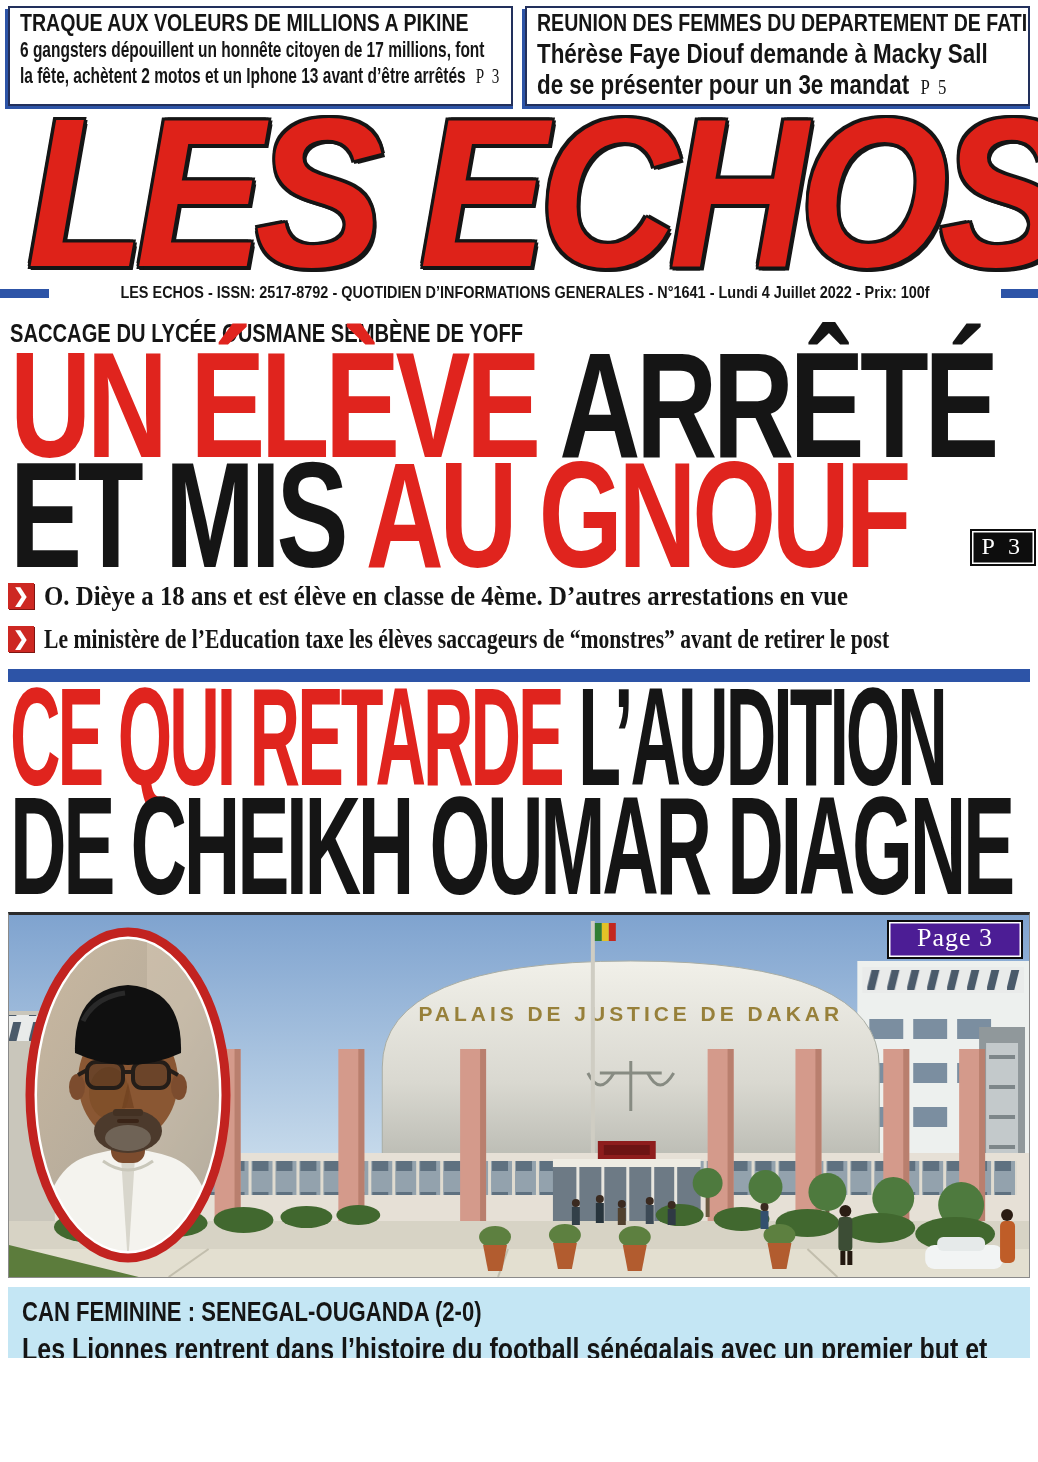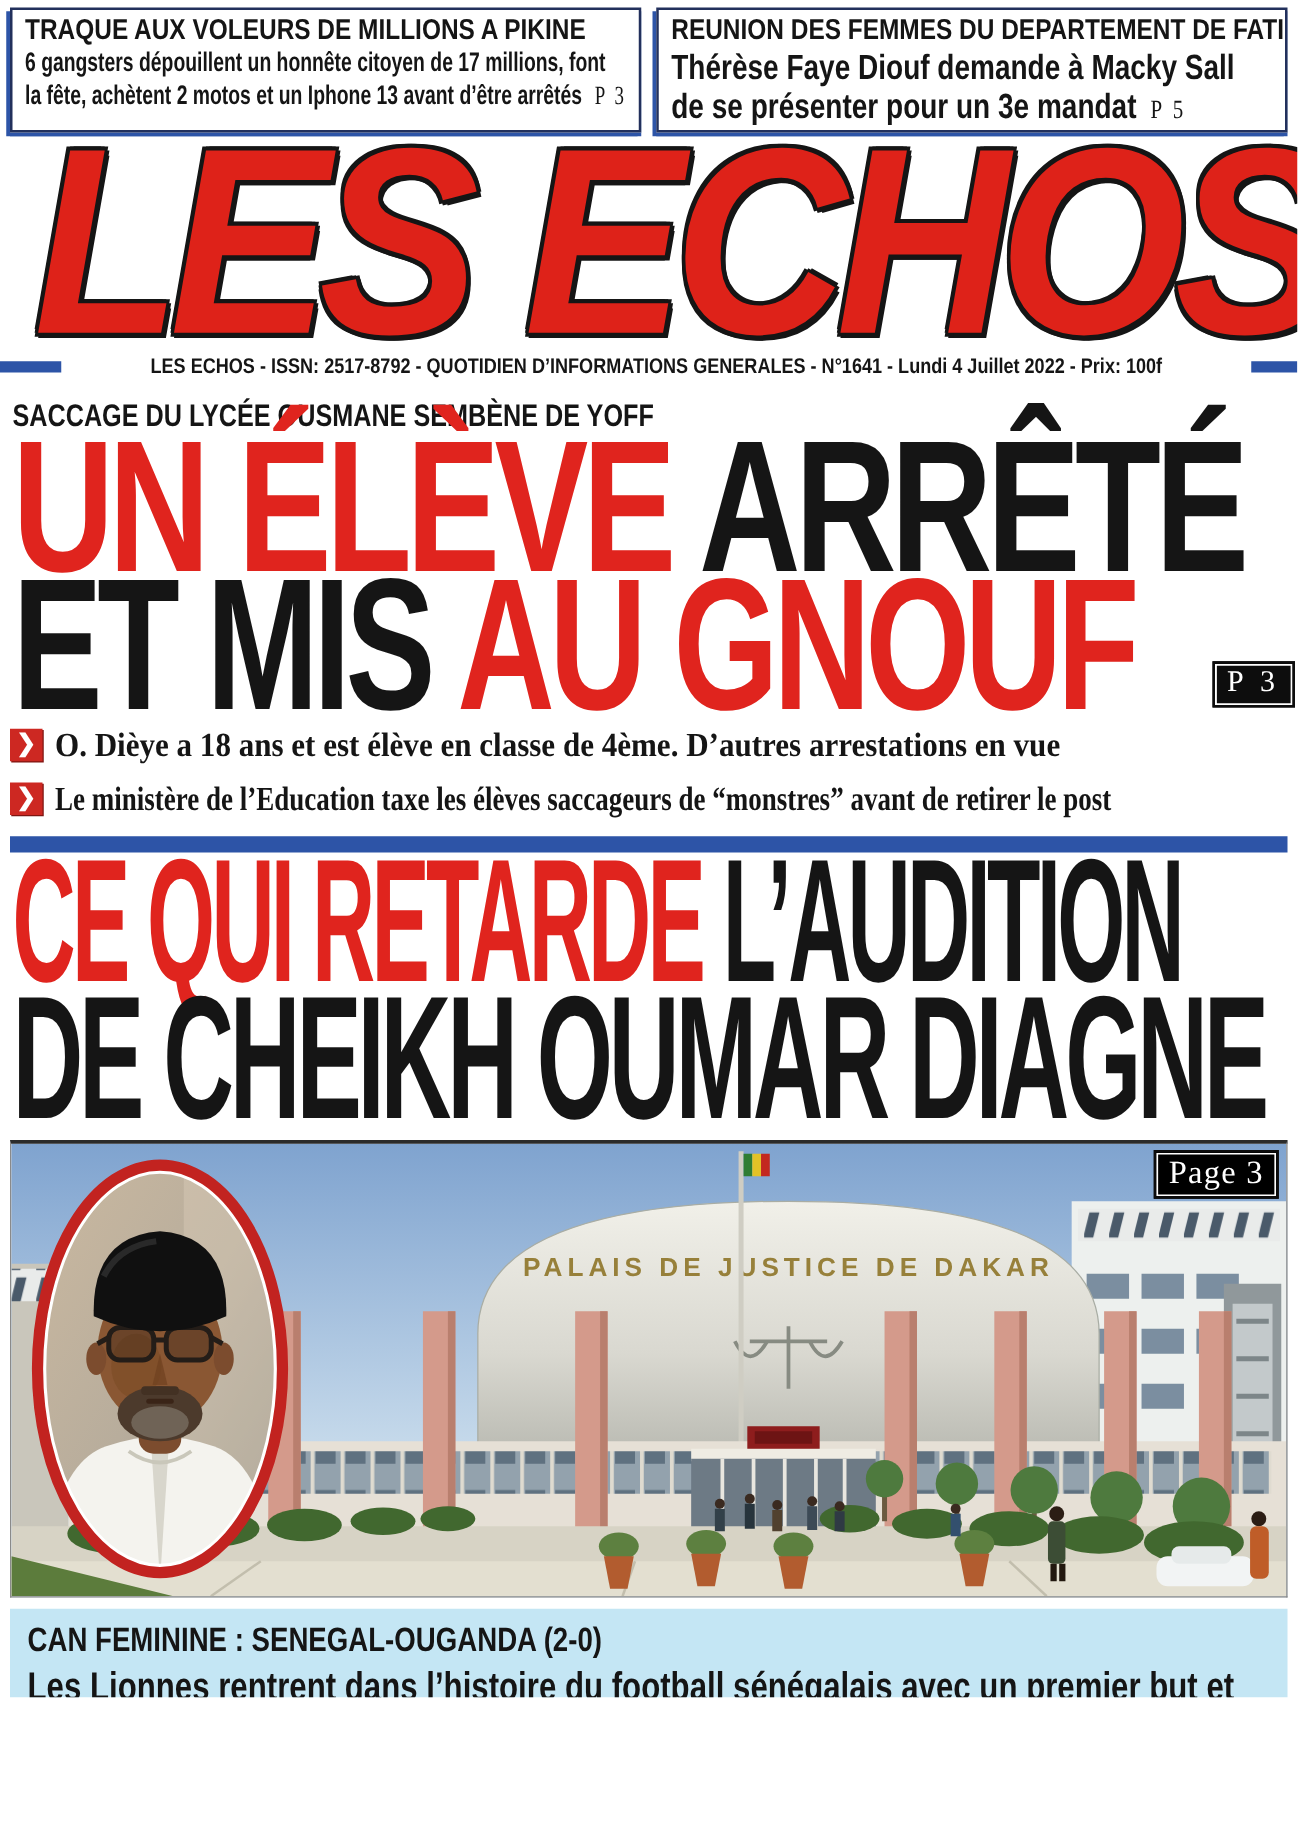--- a/index.html
+++ b/index.html
@@ -66,23 +66,23 @@
   .b1 .btxt{transform:scale(0.92,1);}
   .b2 .btxt{transform:scale(0.80,1);}
 
   .bluebar{height:13px;background:#2d54a7;margin:12px 8px 0 8px;}
 
   
   .photo{position:relative;margin:12px 8px 0 8px;height:362px;overflow:hidden;
          border:1px solid #8a8a8a;border-top:3px solid #2b2b2b;background:#cfd9e3;}
   .photo svg.scene{position:absolute;left:0;top:0;width:100%;height:100%;}
   .portrait{position:absolute;left:16px;top:8px;width:206px;height:344px;}
-  .pagelabel{position:absolute;top:5px;right:6px;background:#000000;color:#fff;
+  .pagelabel{position:absolute;top:5px;right:6px;background:#4c1d95;color:#fff;
         font-family:"Liberation Serif",serif;font-size:26px;letter-spacing:1px;
-        padding:1px 10px 4px;box-shadow:inset 0 0 0 1.5px #fff;border:2px solid #0c0c0c;}
+        padding:1px 28px 4px;box-shadow:inset 0 0 0 1.5px #fff;border:2px solid #0c0c0c;}
 
   
   .sports{position:relative;margin:9px 8px 0 8px;background:#c4e6f4;height:116px;
           box-sizing:border-box;padding:8px 14px 6px;overflow:hidden;}
   .skick{font-weight:bold;font-size:26px;line-height:32px;white-space:nowrap;}
   .skick span{display:inline-block;transform:scale(0.85,1.04);transform-origin:0 0;}
   .sbody{font-weight:bold;font-size:32px;line-height:40px;margin-top:2px;}
   .sp8{position:absolute;right:10px;bottom:5px;background:#0d0d0d;color:#fff;
        font-family:"Liberation Serif",serif;font-size:23px;letter-spacing:3px;
        padding:1px 9px 3px;box-shadow:inset 0 0 0 1.5px #fff;border:2px solid #0d0d0d;}

